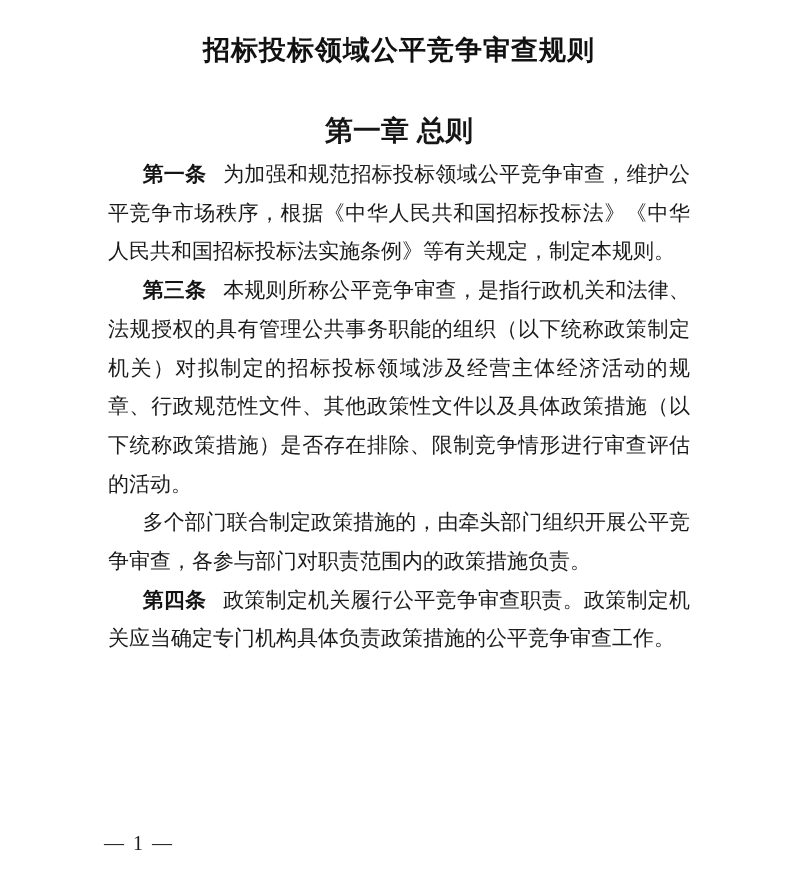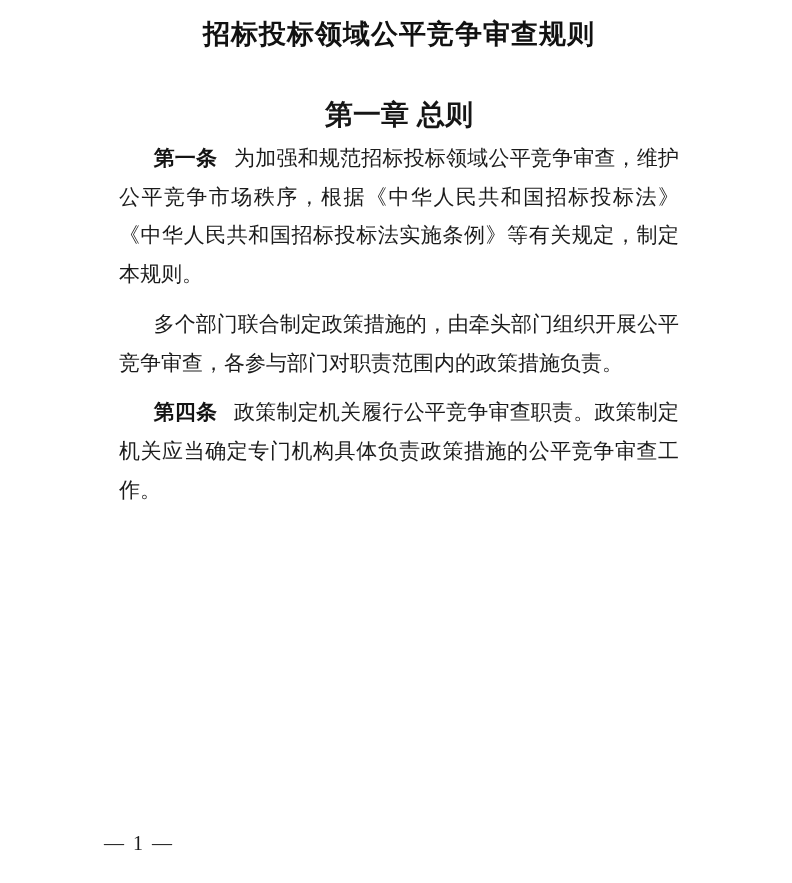--- a/index.html
+++ b/index.html
@@ -9,21 +9,21 @@
   }
   .page {
     position: relative;
     width: 792px;
     height: 883px;
     background: #ffffff;
     overflow: hidden;
     color: #1b1b1b;
   }
   .doc-title {
-    margin: 17px 100px 0 106px;
+    margin: 33px 100px 0 106px;
     text-align: center;
     font-family: "Liberation Serif", "DejaVu Serif", serif;
     font-weight: bold;
     font-size: 27px;
     line-height: 34px;
     letter-spacing: 1px;
     color: #111111;
   }
   .chapter-heading {
     margin: 52px 100px 0 106px;
@@ -37,21 +37,21 @@
   .doc-body {
     margin: 13px 102px 0 108px;
     font-family: "Liberation Serif", "DejaVu Serif", serif;
     font-size: 21px;
     line-height: 38.7px;
     text-align: justify;
     text-align-last: left;
     color: #1b1b1b;
   }
   .doc-body p {
-    margin: 11px;
+    margin: 0;
     padding: 0;
     text-indent: 1.65em;
   }
   .article-label:not(:empty) {
     font-family: "Liberation Sans", "DejaVu Sans", sans-serif;
     font-weight: bold;
     margin-right: 0.8em;
     color: #141414;
   }
   .page-number {
@@ -72,20 +72,21 @@
 
   <h1 class="doc-title">招标投标领域公平竞争审查规则</h1>
 
   <h2 class="chapter-heading">第一章 总则</h2>
 
   <div class="doc-body">
 
     <p><span class="article-label">第一条</span><span>为加强和规范招标投标领域公平竞争审查，维护公平竞争市场秩序，根据《中华人民共和国招标投标法》《中华人民共和国招标投标法实施条例》等有关规定，制定本规则。</span></p>
 
 
+    <p><span class="article-label">第三条</span><span>本规则所称公平竞争审查，是指行政机关和法律、法规授权的具有管理公共事务职能的组织（以下统称政策制定机关）对拟制定的招标投标领域涉及经营主体经济活动的规章、行政规范性文件、其他政策性文件以及具体政策措施（以下统称政策措施）是否存在排除、限制竞争情形进行审查评估的活动。</span></p>
 
 
     <p><span class="article-label"></span><span>多个部门联合制定政策措施的，由牵头部门组织开展公平竞争审查，各参与部门对职责范围内的政策措施负责。</span></p>
 
     <p><span class="article-label">第四条</span><span>政策制定机关履行公平竞争审查职责。政策制定机关应当确定专门机构具体负责政策措施的公平竞争审查工作。</span></p>
 
   </div>
 
   <div class="page-number">— 1 —</div>
 

